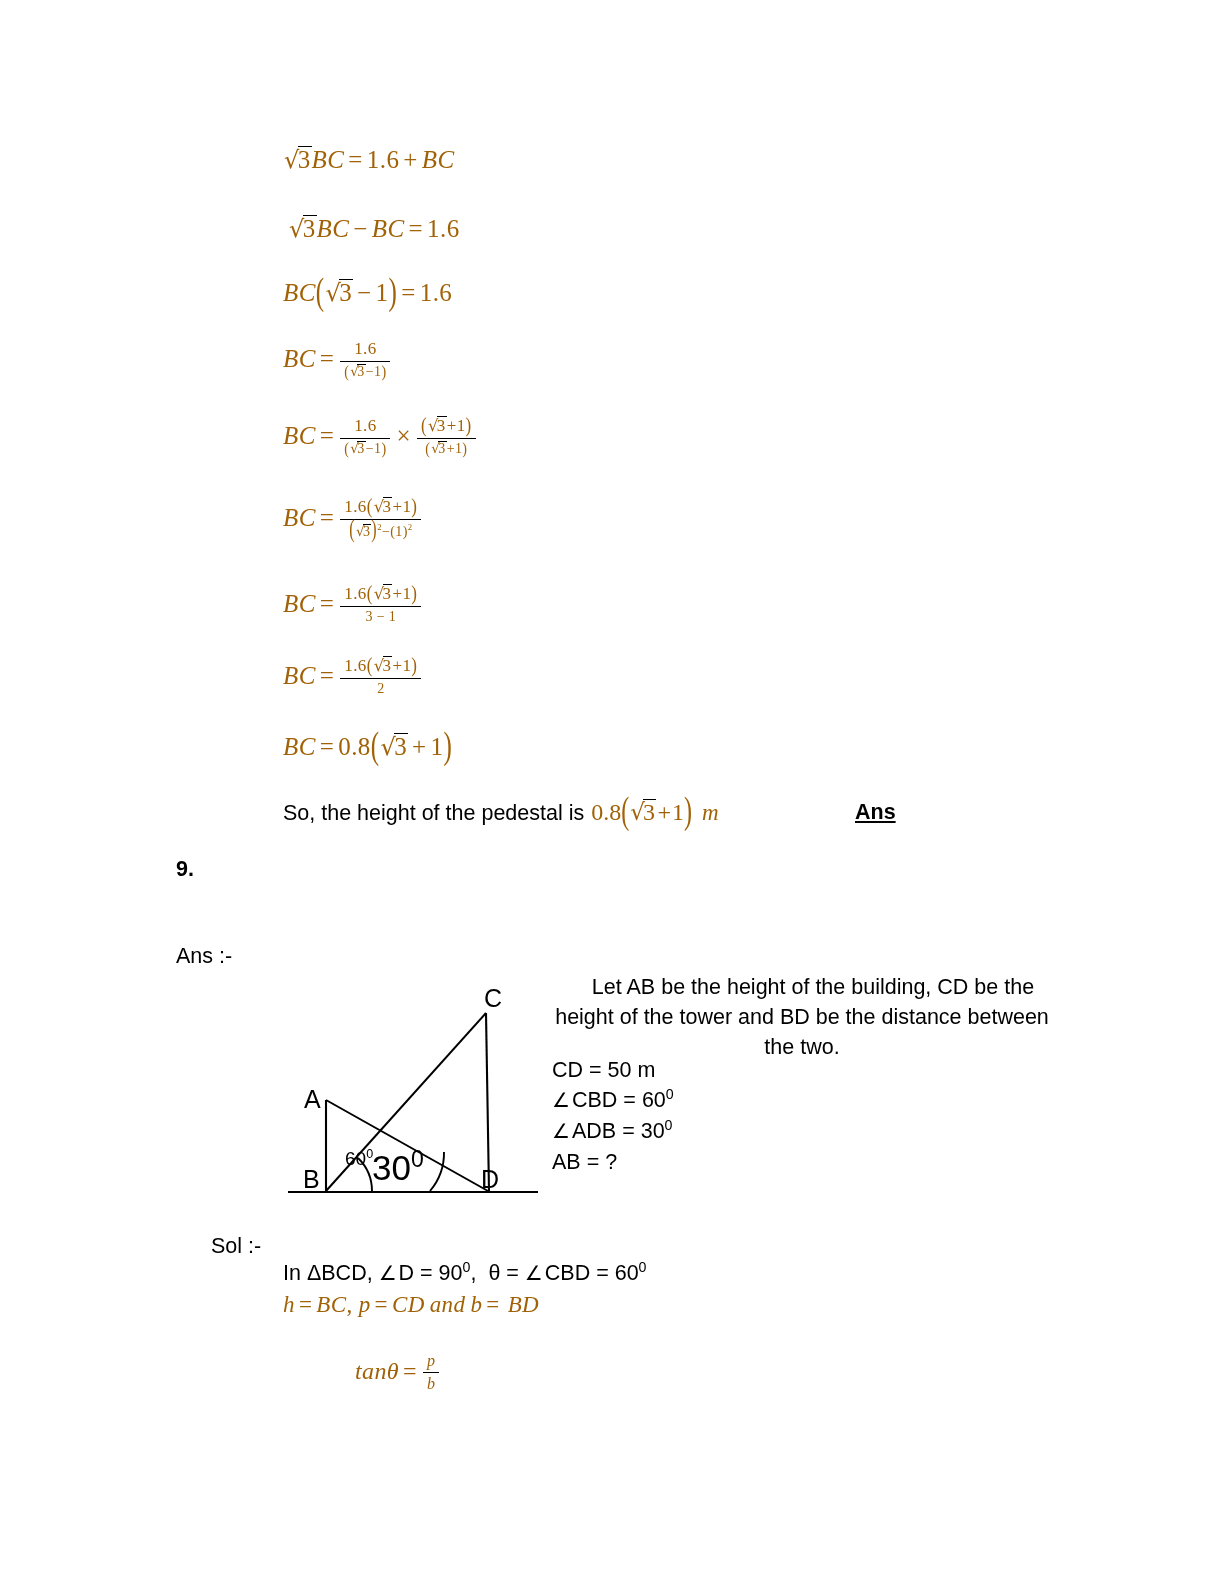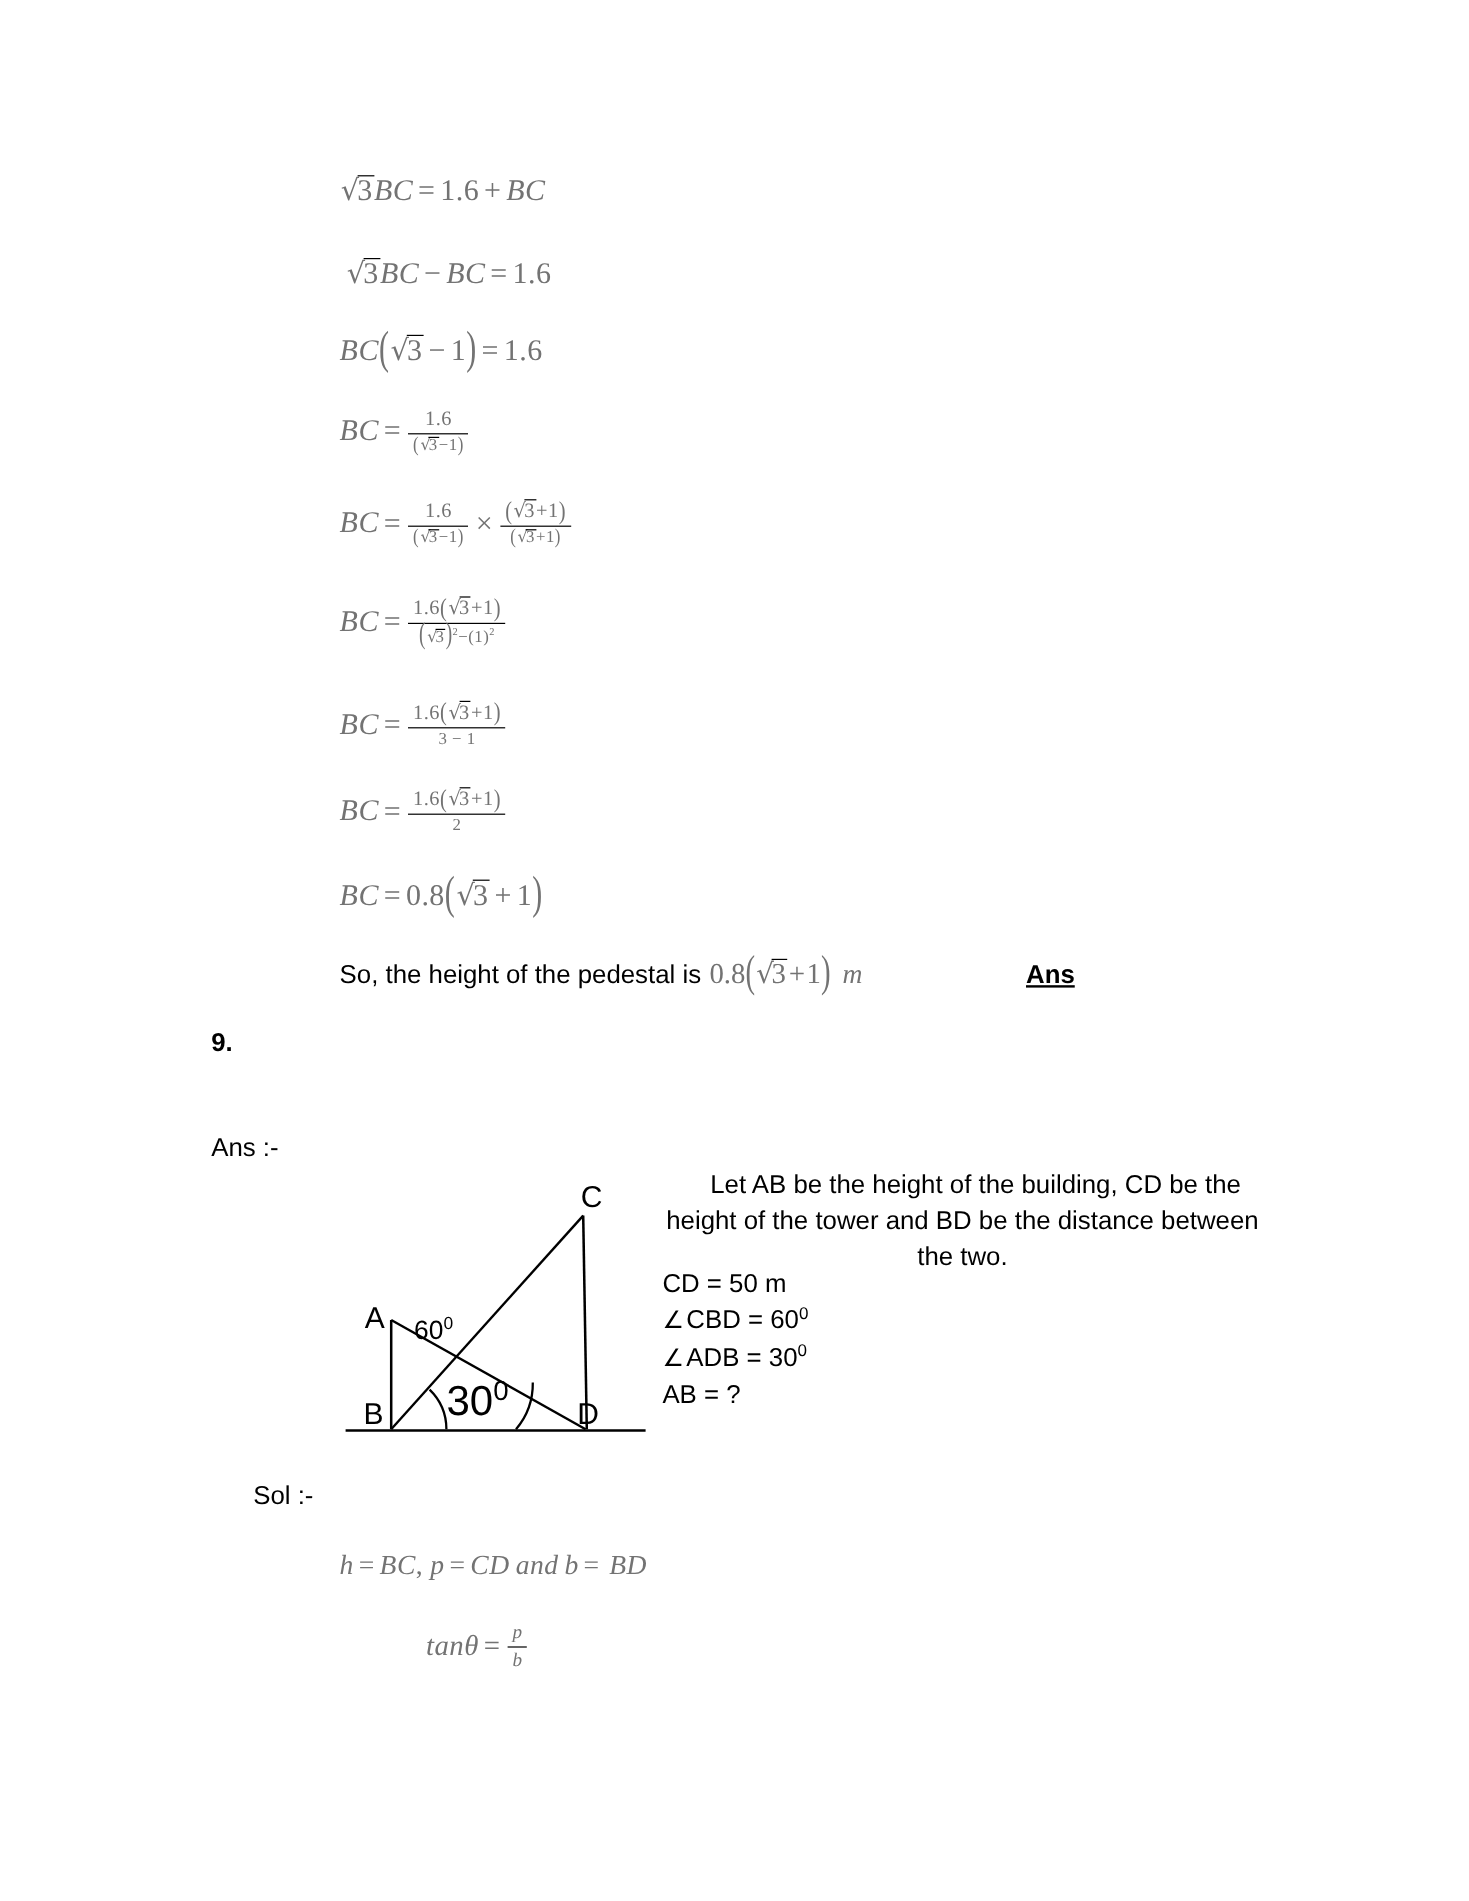--- a/index.html
+++ b/index.html
@@ -14,21 +14,21 @@
     background: #ffffff;
     overflow: hidden;
     font-family: "Liberation Sans", sans-serif;
     color: #000000;
   }
 
   
   .math {
     font-family: "Liberation Serif", serif;
     font-style: italic;
-    color: #737373;
+    color: #a16207;
     white-space: nowrap;
   }
   .eq {
     position: absolute;
     font-size: 25px;
     letter-spacing: .4px;
   }
   .eq .op { font-style: normal; padding: 0 4px; }
   .num-up { font-style: normal; }
 
@@ -237,21 +237,21 @@
       <path d="M 92 216 A 46 46 0 0 0 78 183" fill="none" stroke="#000" stroke-width="1.9"></path>
 
       <path d="M 150 216 A 59 59 0 0 0 164 177" fill="none" stroke="#000" stroke-width="1.9"></path>
     </svg>
   </div>
 
   <div class="txt" style="left:304px; top:1085px; font-size:25px;">A</div>
   <div class="txt" style="left:303px; top:1165px; font-size:25px;">B</div>
   <div class="txt" style="left:484px; top:984px; font-size:25px;">C</div>
   <div class="txt" style="left:481px; top:1165px; font-size:25px;">D</div>
-  <div class="txt" style="left:345px; top:1096px; font-size:22px;"><span>60</span><sup class="deg0">0</sup></div>
+  <div class="txt" style="left:345px; top:1148px; font-size:19px;"><span>60</span><sup class="deg0">0</sup></div>
   <div class="txt" style="left:372px; top:1148px; font-size:35px;"><span>30</span><sup class="deg0">0</sup></div>
 
   <div class="desc" style="left:552px; top:972px;text-align:center;">
     <span class="ind"></span><span>Let AB be the height of the building, CD be the height of the tower and BD be the distance between the two.</span>
   </div>
   <div class="txt" style="left:552px; top:1058px;">
     <span>CD</span>
     <span>=</span>
     <span>50 m</span>
   </div>
@@ -266,20 +266,26 @@
     <span>30</span><sup class="deg0">0</sup>
   </div>
   <div class="txt" style="left:552px; top:1150px;">
     <span>AB</span>
     <span>=</span>
     <span>?</span>
   </div>
 
   <div class="txt" style="left:211px; top:1234px;">Sol :-</div>
 
+  <div class="txt" style="left:283px; top:1261px;">
+    <span>In ΔBCD,</span>
+    <span class="ang">∠</span><span>D = 90</span><sup class="deg0">0</sup><span>,</span>
+    <span style="padding-left:6px;">θ =</span>
+    <span class="ang">∠</span><span>CBD = 60</span><sup class="deg0">0</sup>
+  </div>
 
   <div class="eq math" style="left:283px; top:1292px; font-size:23px;">
     <span>h</span><span class="op">=</span><span>BC</span><span class="num-up">,</span><span style="padding-left:6px;">p</span><span class="op">=</span><span>CD</span><span style="padding:0 5px;">and</span><span>b</span><span class="op">=</span><span style="padding-left:4px;">BD</span>
   </div>
 
   <div class="eq math" style="left:355px; top:1352px; font-size:24px;">
     <span>tanθ</span><span class="op">=</span><span class="frac small">
       <span class="nu" style="font-style:italic;">p</span>
       <span class="de" style="font-style:italic;">b</span>
     </span>

